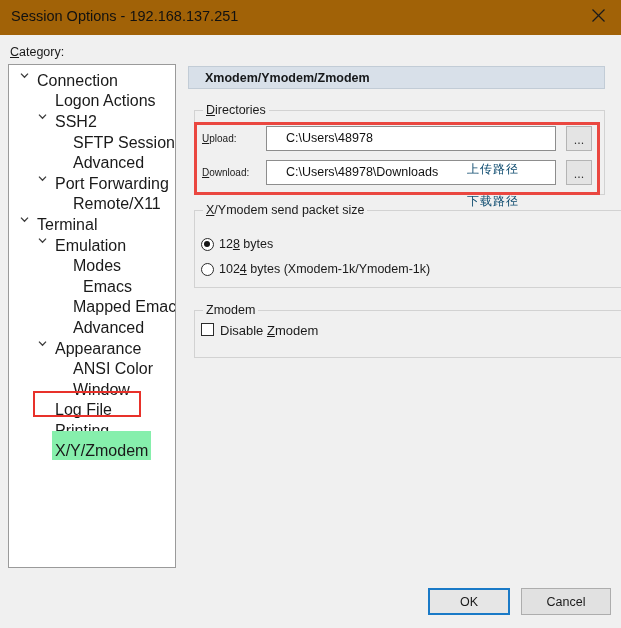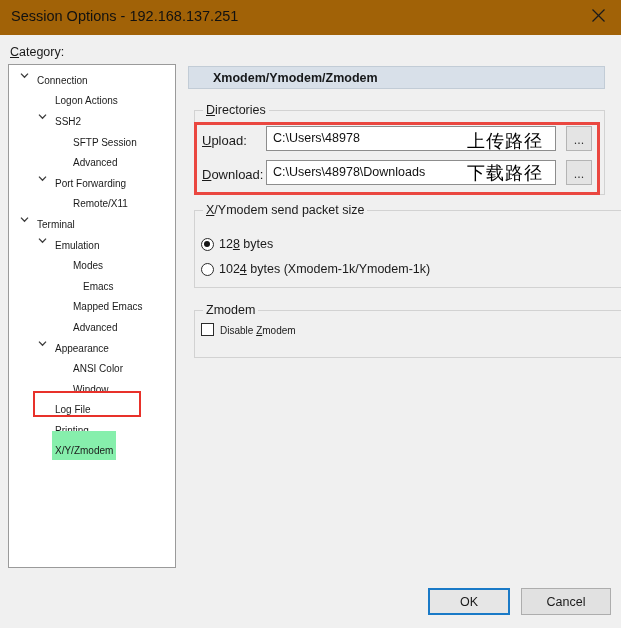--- a/index.html
+++ b/index.html
@@ -71,21 +71,21 @@
     width: 14px;
     display: flex;
     align-items: center;
     justify-content: center;
     top: 0; bottom: 0;
   }
   .tree-chev svg { display: block; }
   .tree-label {
     position: relative;
     padding: 12px 3px 2px 3px;
-    font-size: 10px;
+    font-size: 16px;
     line-height: 15px;
   }
   .tree-row.selected .tree-label {
     background: #86efac;
   }
 
   
   .tree-annot {
     position: absolute;
     left: 33px; top: 391px;
@@ -102,21 +102,21 @@
     width: 417px; height: 23px;
     background: #d8e0e9;
     border: 1px solid #c2ccd6;
     box-sizing: border-box;
     display: flex;
     align-items: center;
   }
   .pane-header span {
     font-weight: bold;
     font-size: 12.5px;
-    padding-left: 24px;
+    padding-left: 16px;
     color: #16181a;
   }
 
   
   .group {
     position: absolute;
     border: 1px solid #d2d2d2;
     box-sizing: border-box;
     background: transparent;
   }
@@ -131,33 +131,33 @@
   }
   .group-legend u { text-decoration: underline; }
 
   #group-directories { left: 194px; top: 110px; width: 411px; height: 85px; }
   #group-packet      { left: 194px; top: 210px; width: 472px; height: 78px; }
   #group-zmodem      { left: 194px; top: 310px; width: 455px; height: 48px; }
 
   
   .field-label {
     position: absolute;
-    font-size: 13px;
+    font-size: 10px;
     white-space: nowrap;
   }
   .field-label u { text-decoration: underline; }
   .text-input {
     position: absolute;
     background: #ffffff;
     border: 1px solid #8d8d8d;
     box-sizing: border-box;
     font-family: "Liberation Sans", sans-serif;
     font-size: 12.5px;
     color: #111;
-    padding: 0 0 0 6px;
+    padding: 0 0 0 19px;
     line-height: 23px;
     height: 25px;
     white-space: nowrap;
     overflow: hidden;
   }
   .browse-btn {
     position: absolute;
     width: 26px; height: 25px;
     background: #e4e4e4;
     border: 1px solid #b4b4b4;
@@ -182,25 +182,26 @@
   .dir-annot {
     position: absolute;
     left: 194px; top: 122px;
     width: 406px; height: 73px;
     border: 3px solid #ea4740;
     box-sizing: border-box;
     pointer-events: none;
   }
   .cn-annot {
     position: absolute;
-    color: #000000;
-    font-size: 18px;
+    color: #0c4a6e;
+    font-size: 12px;
     font-family: "DejaVu Sans", sans-serif;
     white-space: nowrap;
     letter-spacing: 1px;
+    margin-top: 32px;
   }
   #cn-upload   { left: 467px; top: 129px; }
   #cn-download { left: 467px; top: 161px; }
 
   
   .radio-row {
     position: absolute;
     display: flex;
     align-items: center;
     white-space: nowrap;
@@ -226,23 +227,23 @@
     border-radius: 50%;
     background: #151515;
   }
   .radio-row u { text-decoration: underline; }
 
   
   #check-disable-zmodem {
     position: absolute;
     left: 201px; top: 323px;
     display: flex;
-    align-items: flex-end;
-    white-space: nowrap;
-    font-size: 10px;
+    align-items: flex-start;
+    white-space: nowrap;
+    font-size: 13px;
   }
   .check-mark {
     width: 13px; height: 13px;
     border: 1.4px solid #2b2b2b;
     background: #fff;
     box-sizing: border-box;
     margin-right: 6px;
     flex: none;
   }
   #check-disable-zmodem u { text-decoration: underline; }

